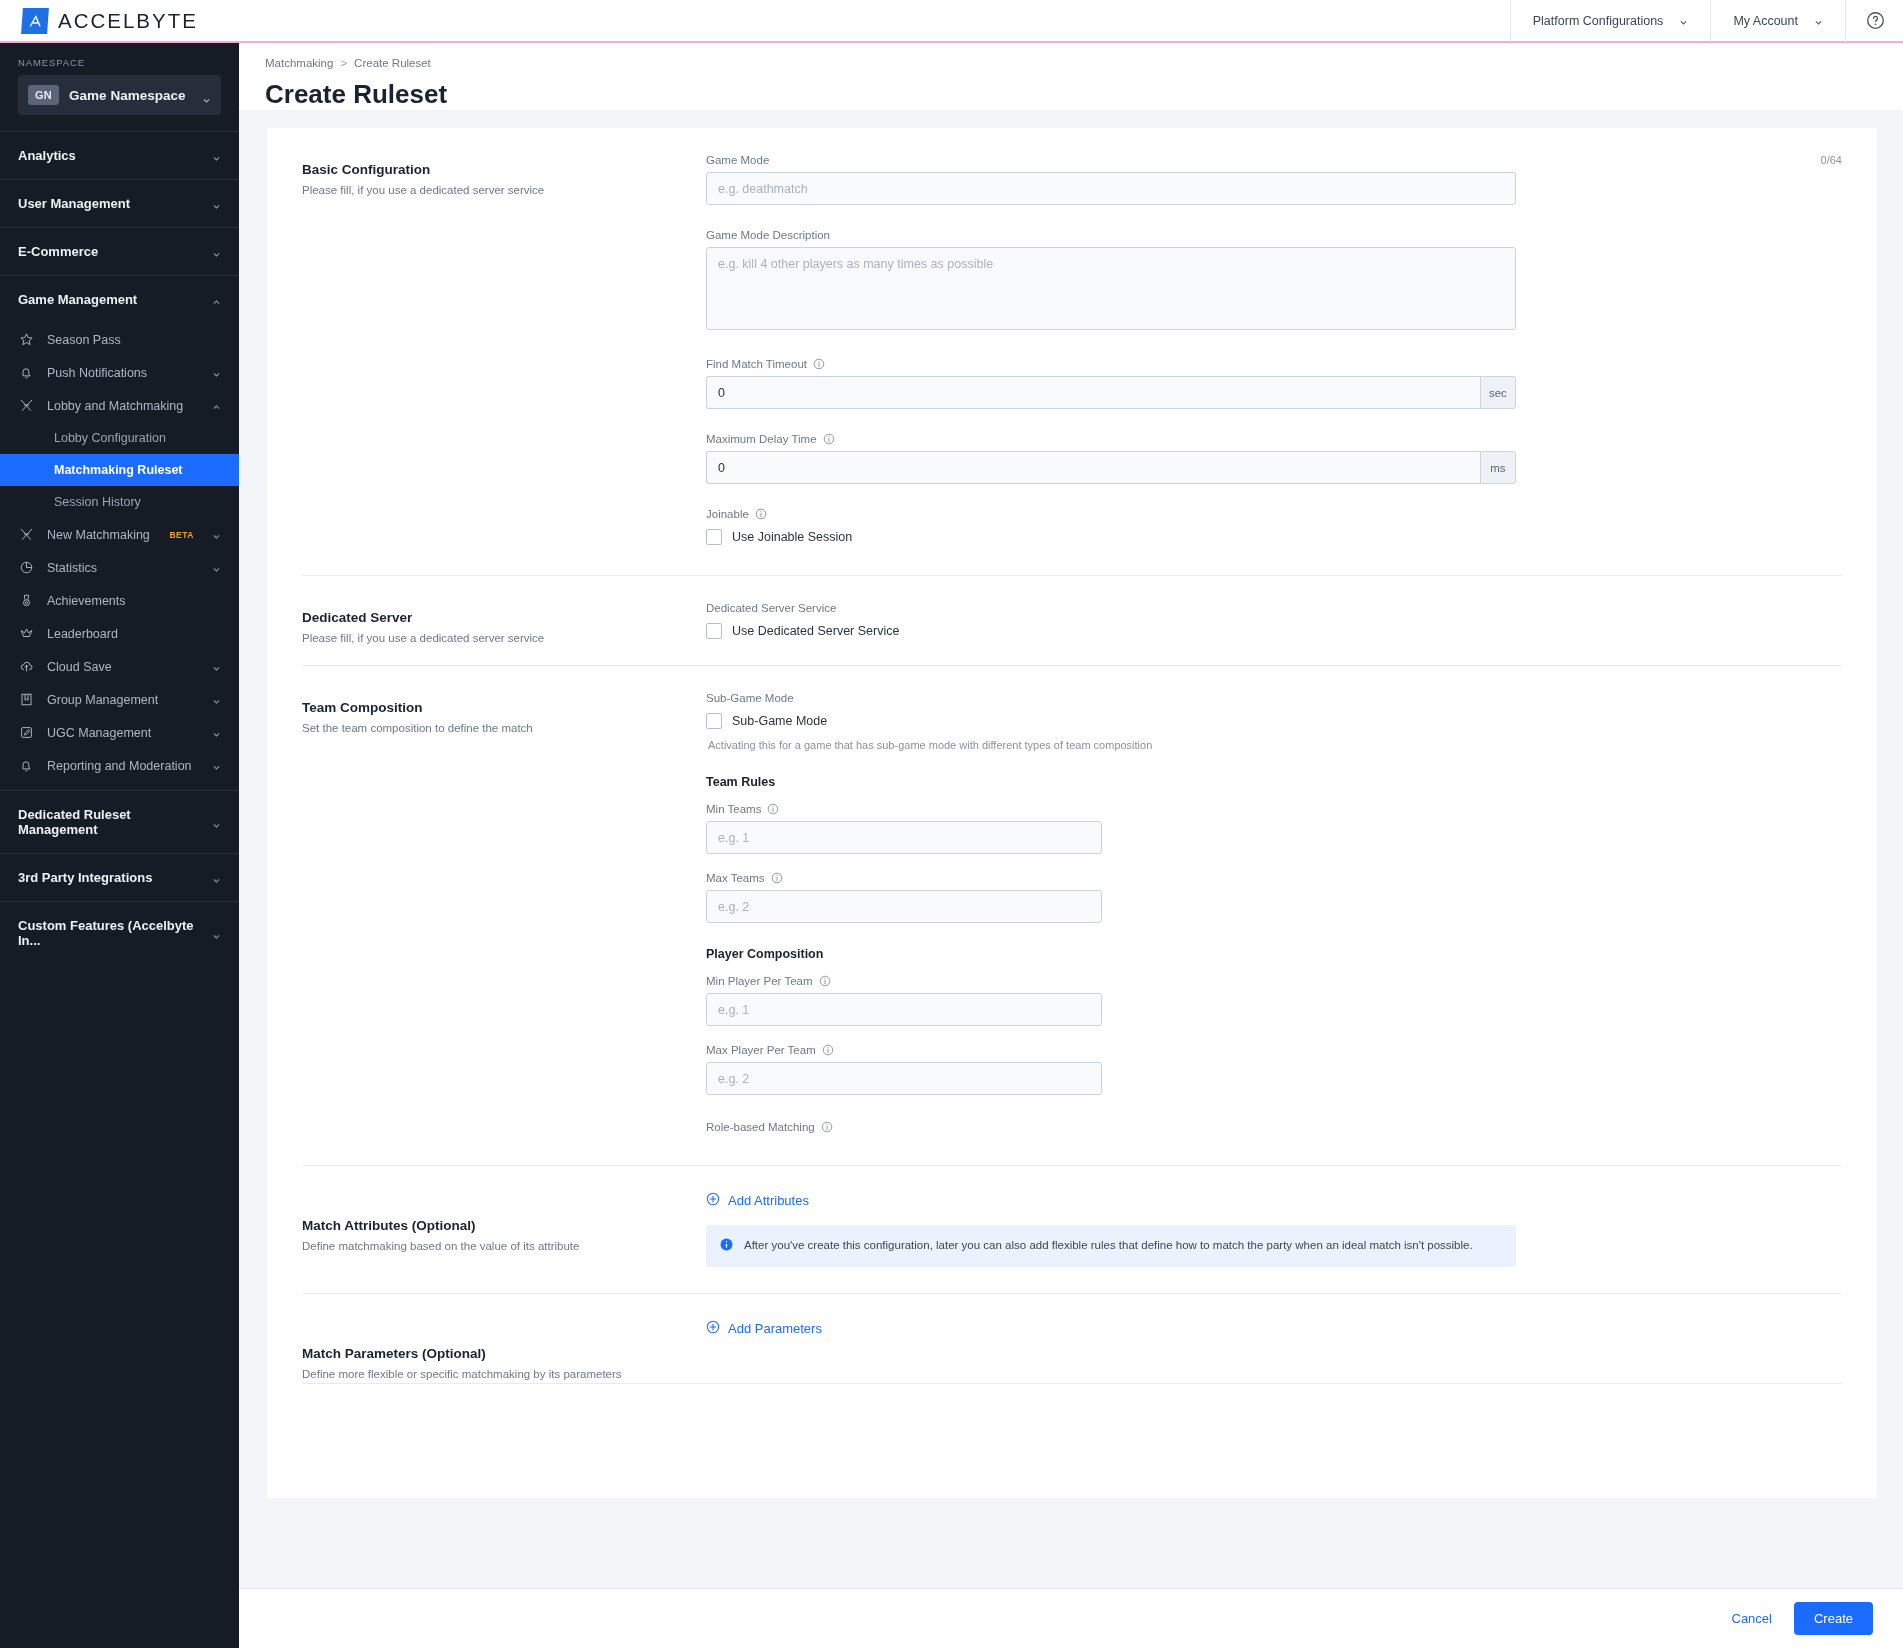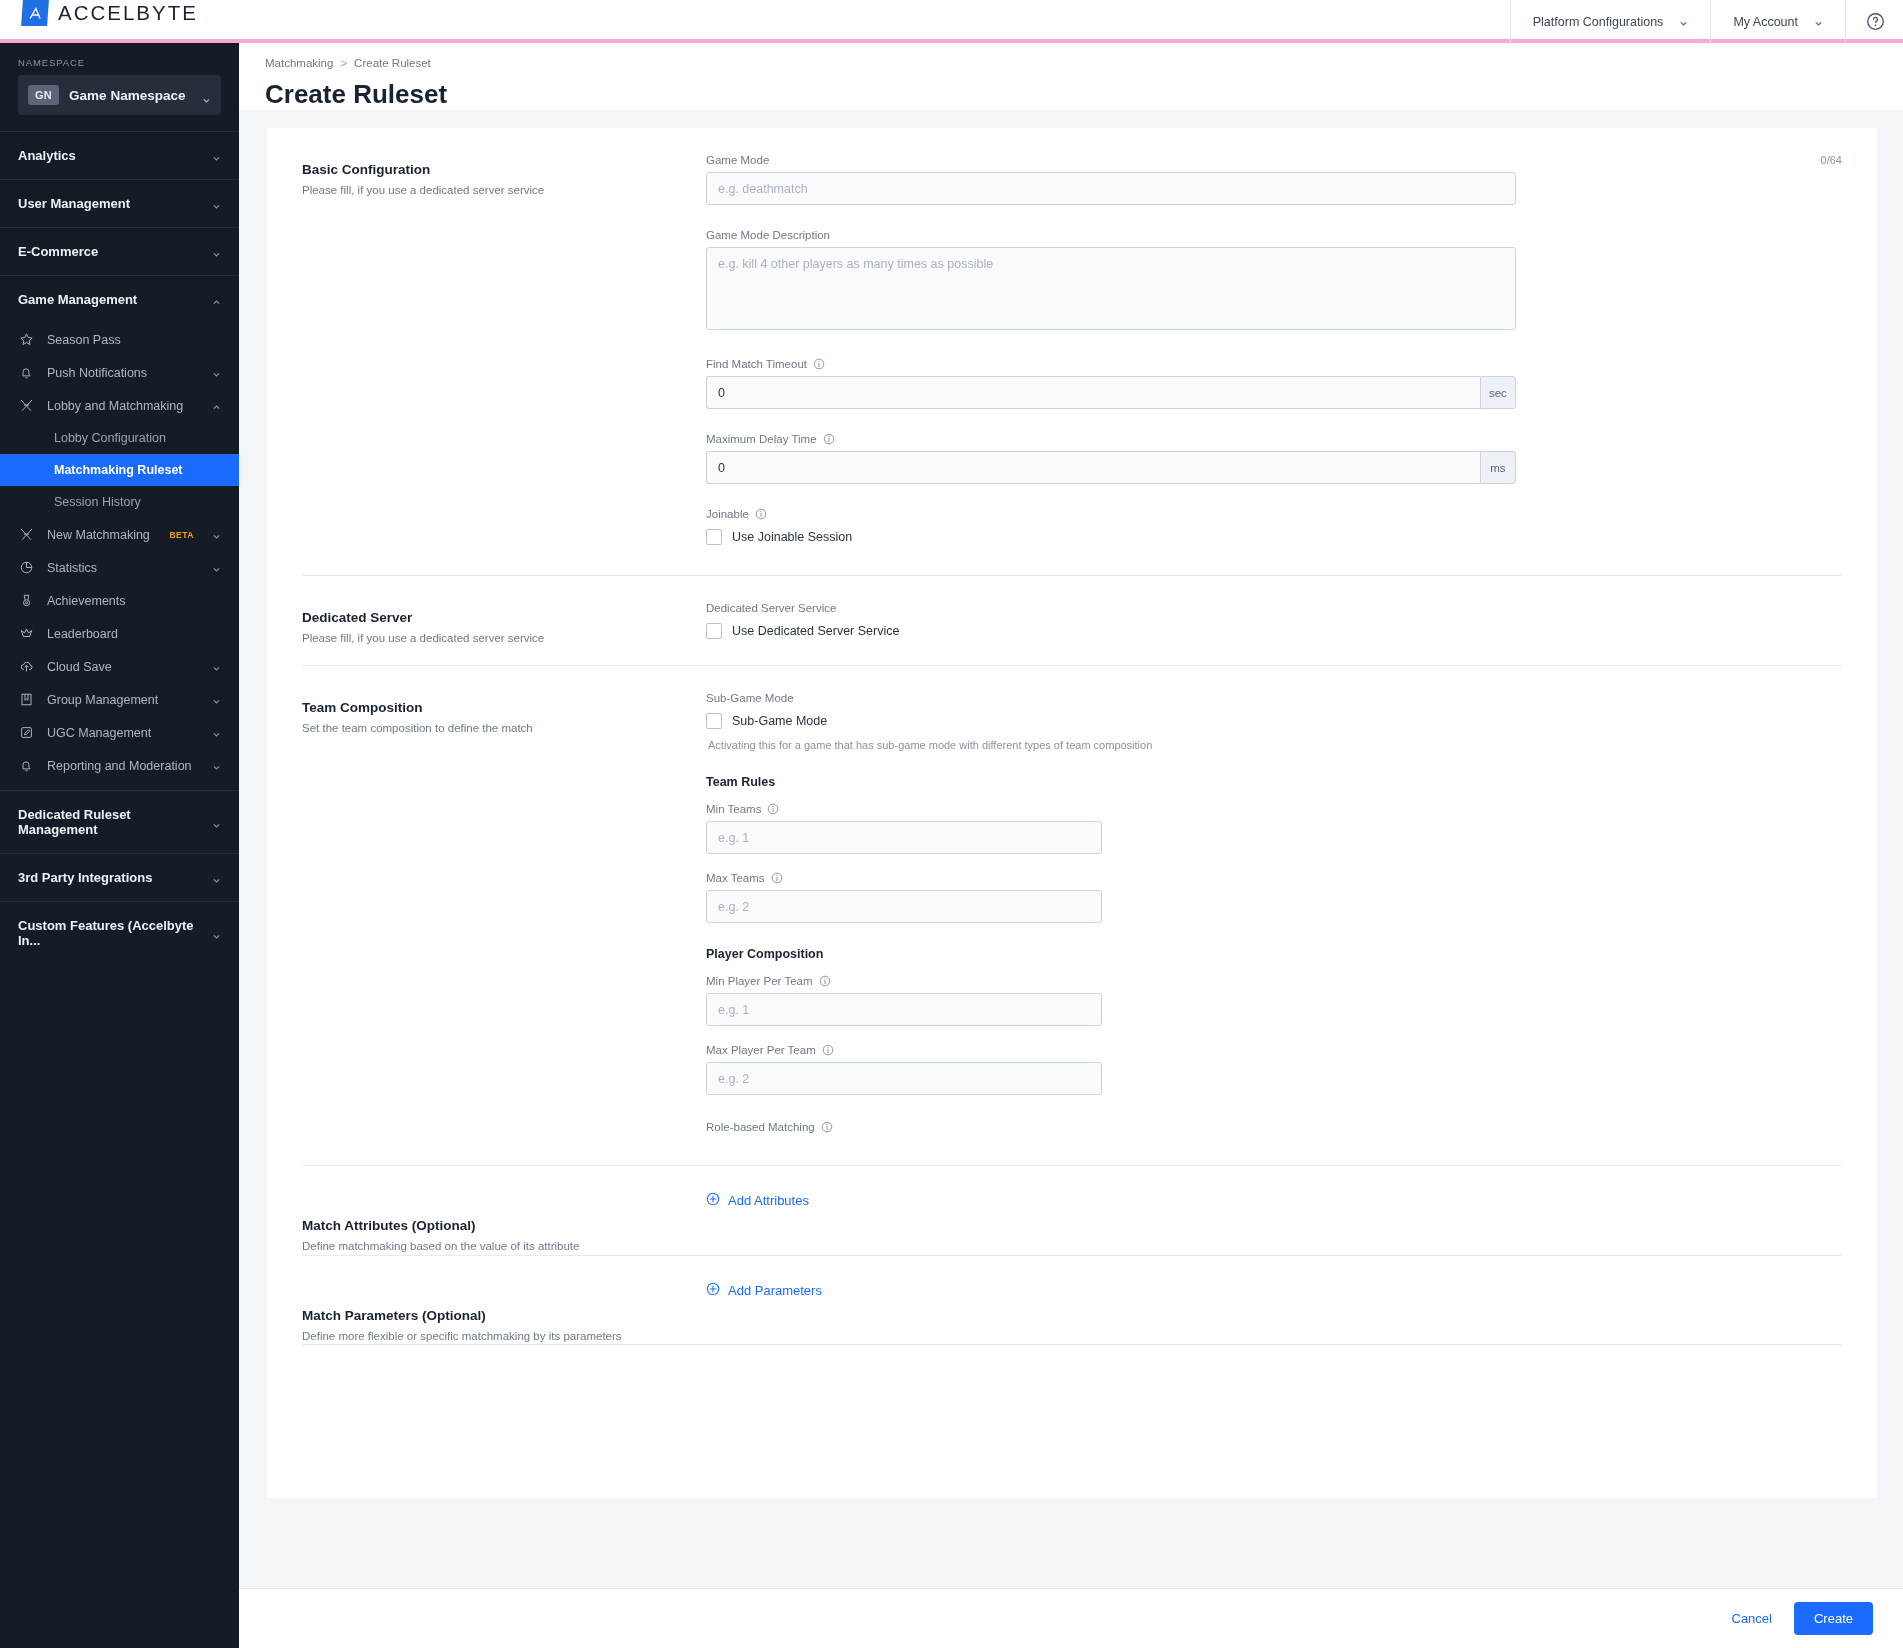--- a/index.html
+++ b/index.html
@@ -8,22 +8,22 @@
     font-family: "Liberation Sans", sans-serif;
     background: #ffffff;
     overflow: hidden;
   }
   .app { display: flex; flex-direction: column; width: 1903px; height: 1648px; }
 
   
   .topbar {
     height: 43px; min-height: 43px;
     background: #ffffff;
-    display: flex; align-items: flex-start;
-    border-bottom: 4px solid #f9a8d4;
+    display: flex; align-items: center;
+    border-bottom: 2px solid #f9a8d4;
     position: relative; z-index: 30;
   }
   .brand { width: 239px; display: flex; align-items: center; gap: 10px; padding-left: 22px; }
   .brand-mark {
     width: 26px; height: 26px; background: #1f6fe5;
     display: flex; align-items: center; justify-content: center;
     transform: skewX(-4deg);
   }
   .brand-mark svg { width: 17px; height: 17px; }
   .brand-text { font-size: 20.5px; letter-spacing: 2.0px; color: #1b2330; font-weight: 400; }
@@ -673,20 +673,30 @@
             <div class="row-right">
               <div class="addlink">
                 <span>
                   <svg viewBox="0 0 16 16" fill="none" stroke="#1b6bff" stroke-width="1.2">
                       <circle cx="8" cy="8" r="6.5"></circle>
                       <path d="M8 4.6 v6.8 M4.6 8 h6.8" stroke-linecap="round"></path>
                     </svg>
                 </span>
                 <span>Add Attributes</span>
               </div>
+              <div class="notice">
+                <span>
+                  <svg viewBox="0 0 14 14">
+                      <circle cx="7" cy="7" r="6.4" fill="#1b6bff"></circle>
+                      <rect x="6.3" y="5.8" width="1.4" height="4.6" rx=".7" fill="#ffffff"></rect>
+                      <circle cx="7" cy="3.9" r="0.85" fill="#ffffff"></circle>
+                    </svg>
+                </span>
+                <span class="notice-txt">After you've create this configuration, later you can also add flexible rules that define how to match the party when an ideal match isn't possible.</span>
+              </div>
             </div>
           </div>
 
           <div class="row bordered">
             <div class="row-left" style="padding-top:26px;">
               <h3>Match Parameters (Optional)</h3>
               <p>Define more flexible or specific matchmaking by its parameters</p>
             </div>
             <div class="row-right">
               <div class="addlink" style="margin-bottom:0;">

